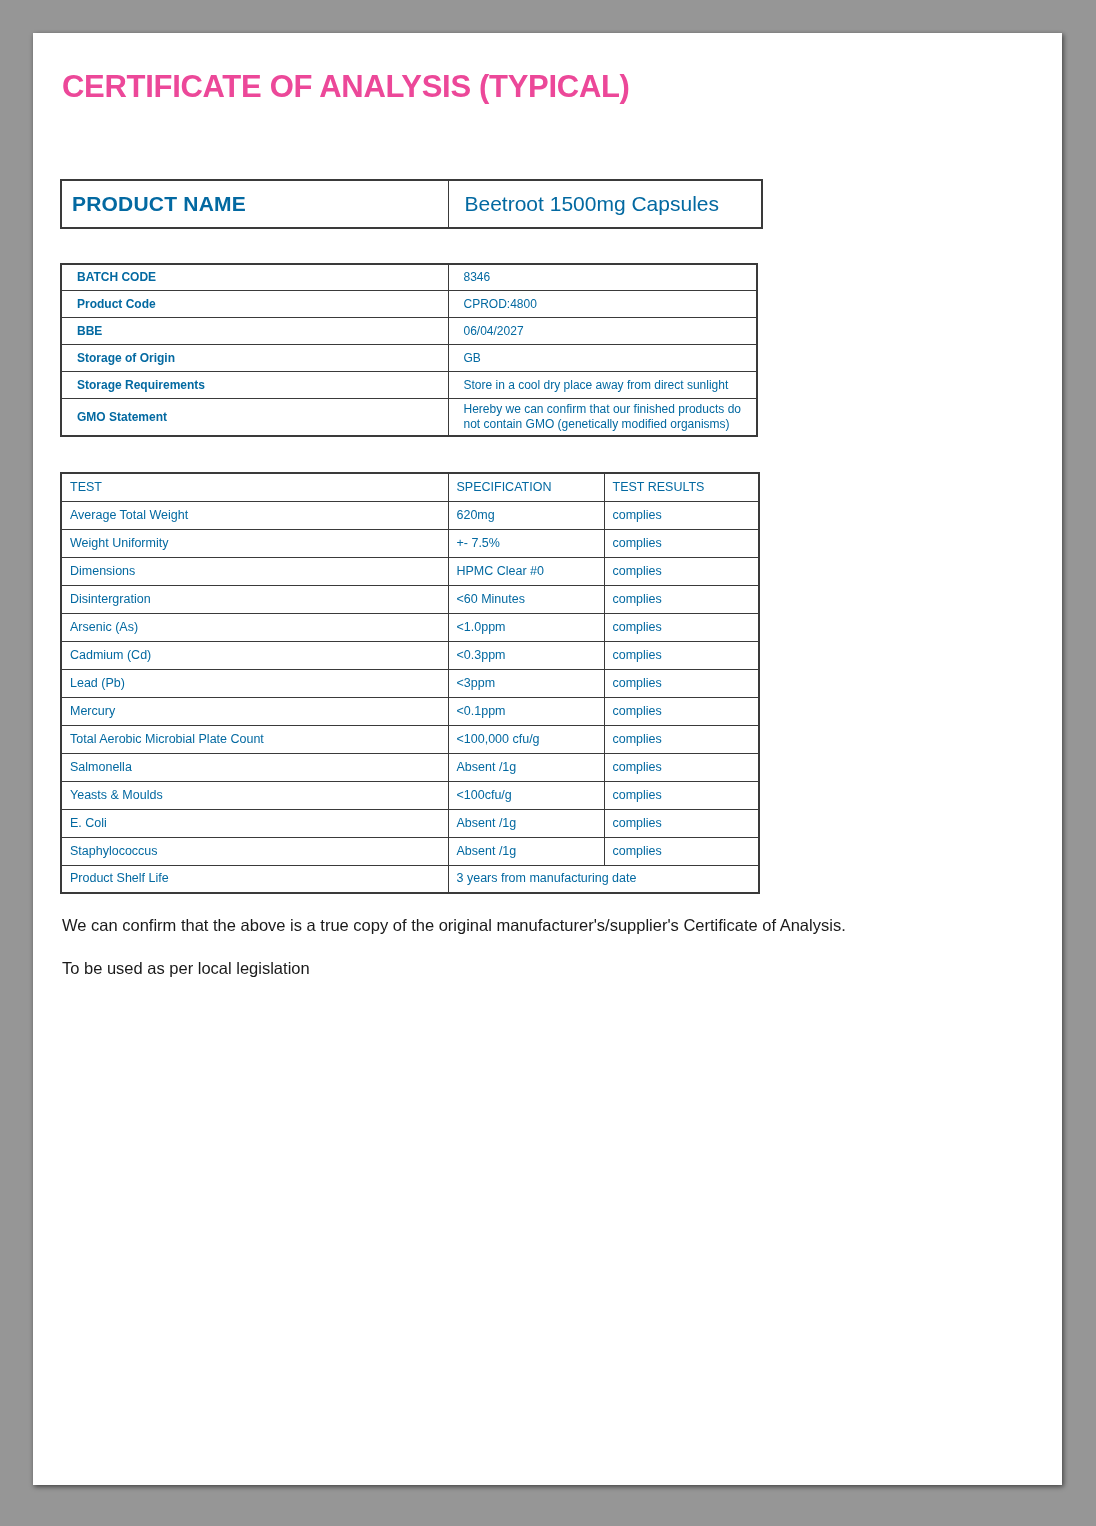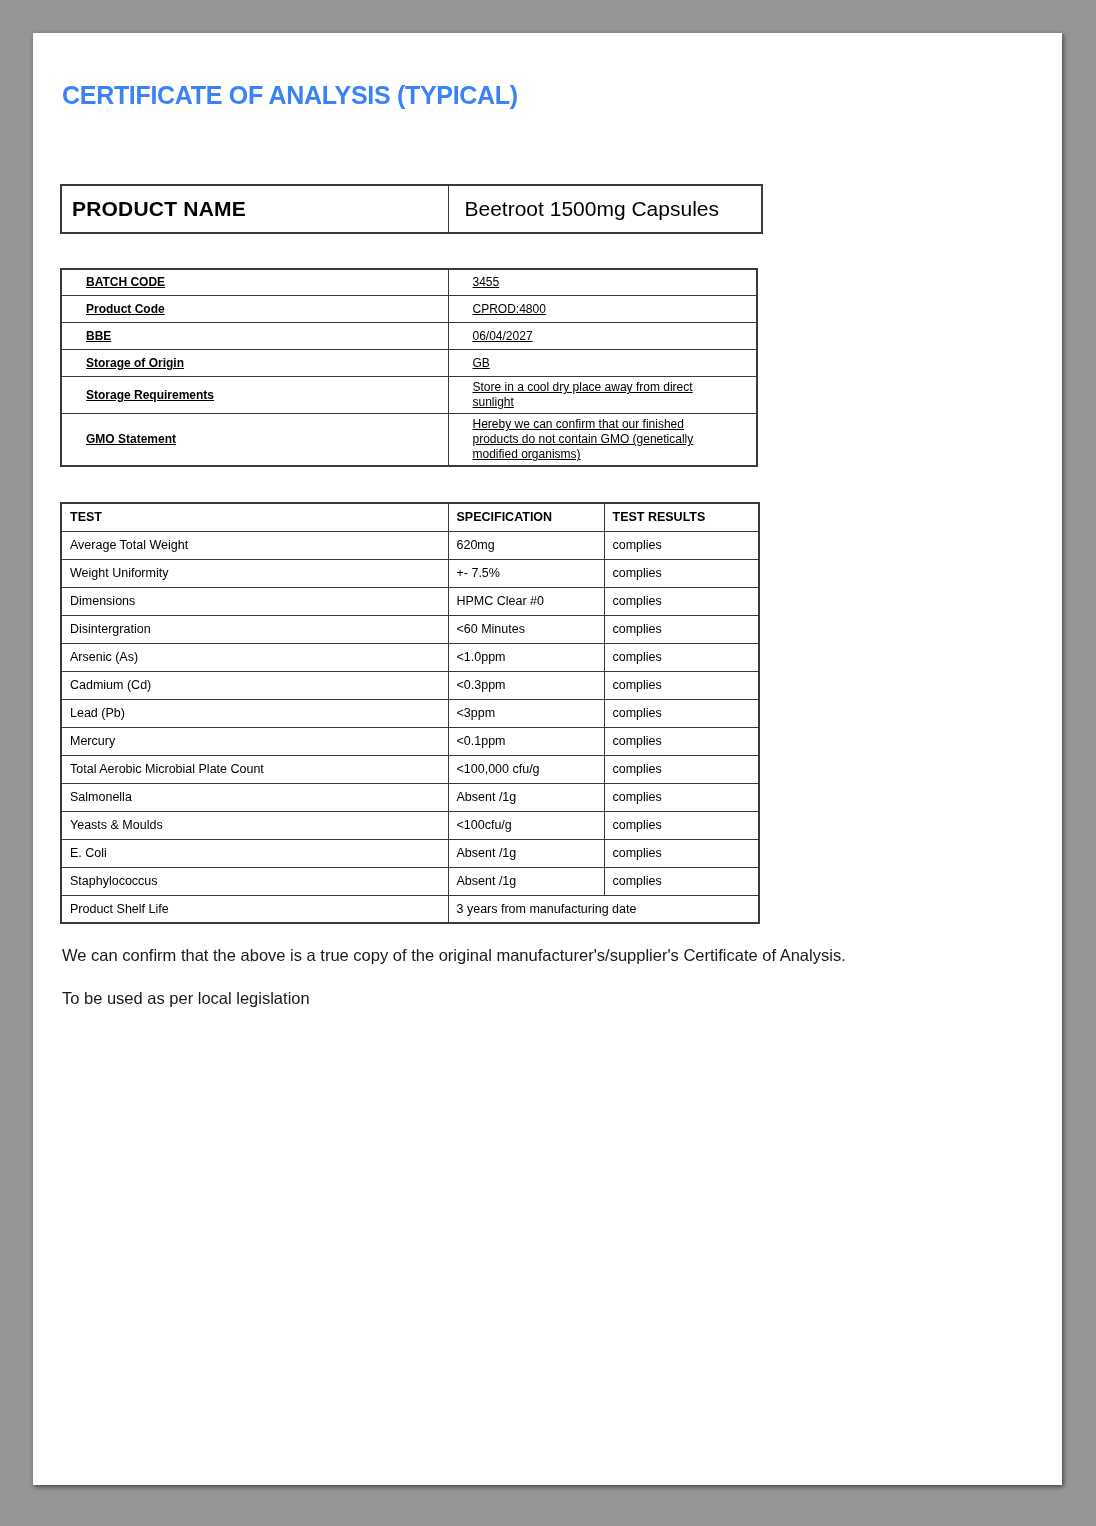--- a/index.html
+++ b/index.html
@@ -20,30 +20,30 @@
     left: 33px;
     top: 33px;
     width: 1029px;
     height: 1452px;
     background: #ffffff;
     box-sizing: border-box;
     padding: 36px 27px 0 27px;
     box-shadow: 1px 2px 5px rgba(0,0,0,0.40), 2px 1px 4px rgba(0,0,0,0.22);
   }
   h1.doc-title {
-    margin: 12px 0 0 2px;
-    font-size: 25px;
+    margin: 0 0 0 2px;
+    font-size: 31px;
     line-height: 1.15;
     font-weight: 700;
     letter-spacing: -0.3px;
-    color: #3b82f6;
+    color: #ec4899;
   }
   table {
     border-collapse: collapse;
-    color: #000000;
+    color: #0369a1;
   }
   table.bordered {
     border: 2px solid #3a3a3a;
   }
   table.bordered td, table.bordered th {
     border: 1px solid #3a3a3a;
     box-sizing: border-box;
     vertical-align: middle;
     text-align: left;
   }
@@ -67,42 +67,41 @@
   }
   
   .details-table {
     margin-top: 34px;
     width: 698px;
     table-layout: fixed;
     font-size: 12px;
   }
   .details-table td {
     height: 27px;
-    padding: 3px 24px;
+    padding: 3px 15px;
     line-height: 15px;
-    text-decoration: underline;
   }
   .details-table .lbl {
     width: 387px;
     font-weight: 700;
   }
   .details-table .val { font-weight: 400; }
   
   .tests-table {
     margin-top: 35px;
     width: 698px;
     table-layout: fixed;
     font-size: 12.5px;
   }
   .tests-table th, .tests-table td {
     height: 28px;
     padding: 3px 8px;
     line-height: 15px;
   }
-  .tests-table th { font-weight: 700; }
+  .tests-table th { font-weight: 400; }
   .tests-table .c1 { width: 387px; }
   .tests-table .c2 { width: 156px; }
   .tests-table .c3 { width: 155px; }
   
   .note {
     margin: 21px 0 0 2px;
     font-size: 16.5px;
     line-height: 21px;
     color: #1a1a1a;
   }
@@ -121,21 +120,21 @@
         <td class="p-label">PRODUCT NAME</td>
         <td class="p-value">Beetroot 1500mg Capsules</td>
       </tr>
     </tbody>
   </table>
 
   <table class="details-table bordered">
     <tbody>
       <tr>
         <td class="lbl">BATCH CODE</td>
-        <td class="val">3455</td>
+        <td class="val">8346</td>
       </tr>
       <tr>
         <td class="lbl">Product Code</td>
         <td class="val">CPROD:4800</td>
       </tr>
       <tr>
         <td class="lbl">BBE</td>
         <td class="val">06/04/2027</td>
       </tr>
       <tr>

